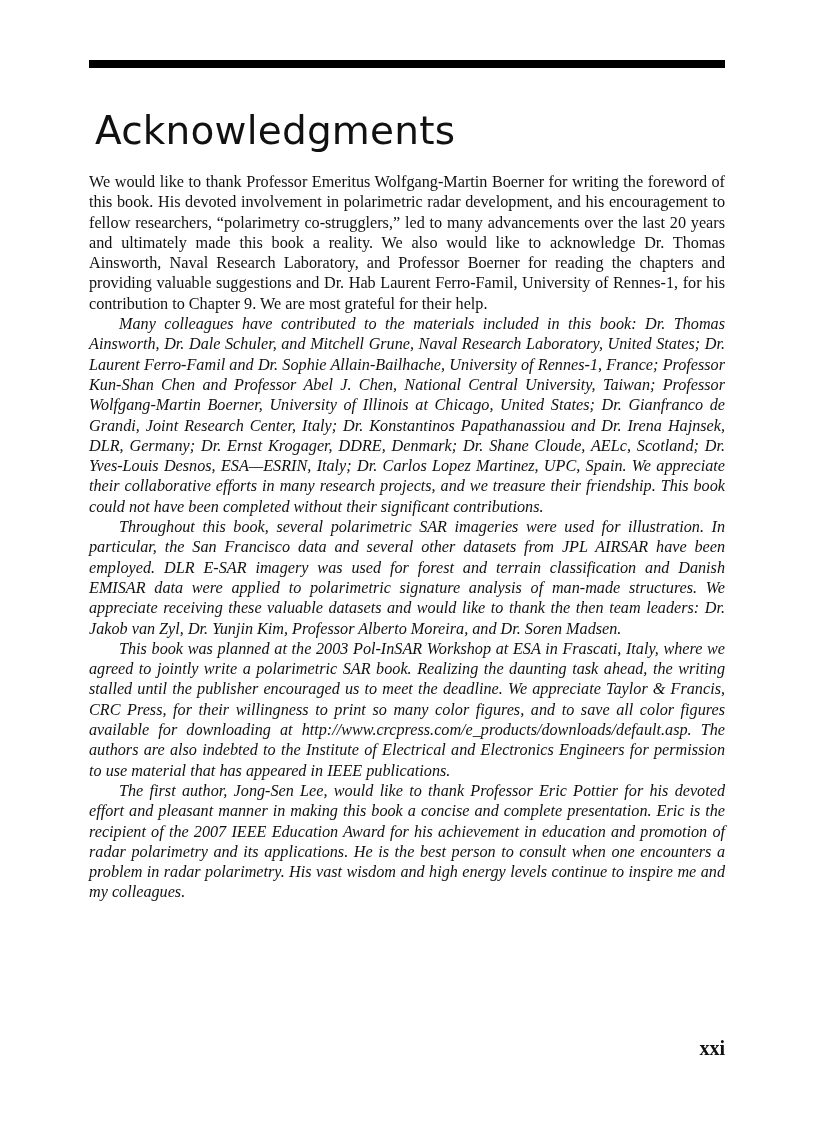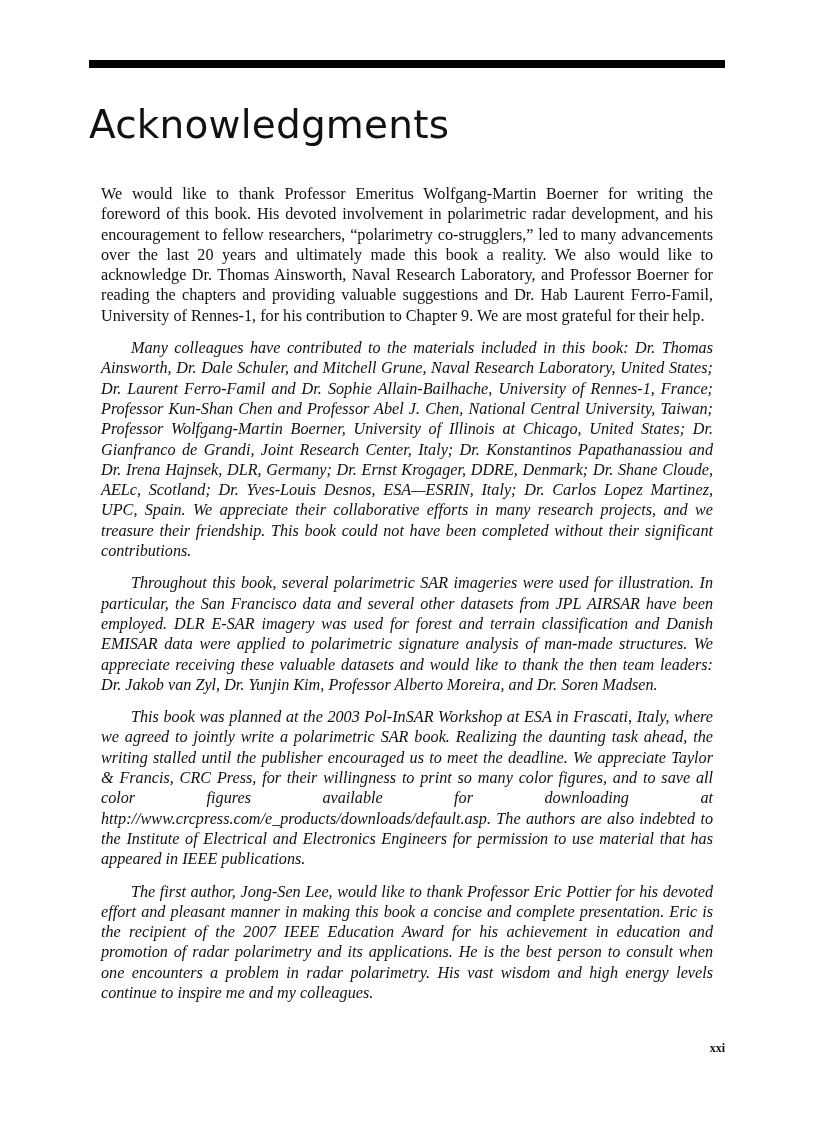--- a/index.html
+++ b/index.html
@@ -25,55 +25,55 @@
       left: 0;
       top: 60px;
       width: 636px;
       height: 8px;
       background: #000000;
     }
     .chapter-title {
       position: absolute;
       left: 0;
       top: 100px;
-      margin: 0;
+      margin: 6px;
       font-family: "DejaVu Sans", sans-serif;
       font-weight: normal;
       font-size: 39px;
       line-height: 50px;
       letter-spacing: 0.2px;
       color: #111111;
     }
     .body-text {
       position: absolute;
       left: 0;
       top: 172px;
       width: 636px;
       font-family: "Liberation Serif", serif;
       font-size: 16.2px;
       line-height: 20.3px;
       text-align: justify;
       hyphens: manual;
     }
     .body-text p {
-      margin: 12px;
+      margin: 0;
       text-align: justify;
       text-align-last: left;
     }
     .body-text p.indent {
       text-indent: 30px;
       font-style: italic;
     }
     .page-number {
       position: absolute;
       right: 0;
       top: 1038px;
       font-family: "Liberation Serif", serif;
       font-weight: bold;
-      font-size: 12px;
+      font-size: 20px;
       line-height: 20px;
     }
   </style>
 </head>
 <body>
 
 <div class="page">
   <div class="top-rule"></div>
 
   <h1 class="chapter-title">Acknowledgments</h1>

